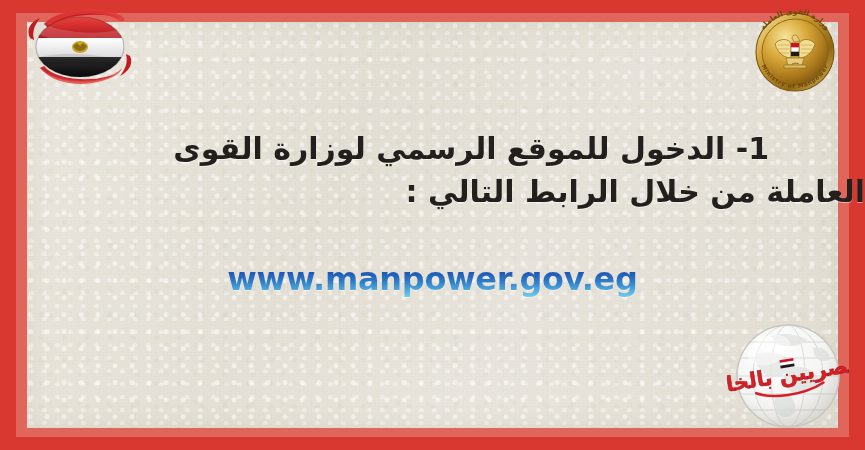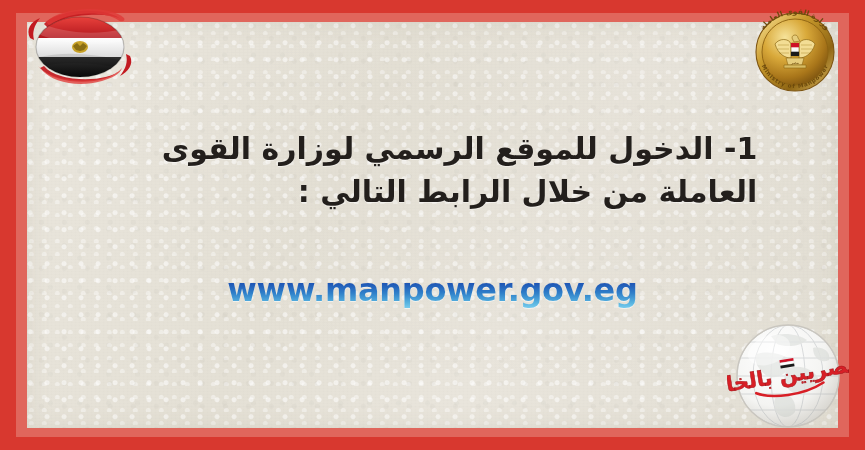--- a/index.html
+++ b/index.html
@@ -85,21 +85,20 @@
     height: 90px;
     z-index: 6;
   }
 
   
   .text-block {
     position: absolute;
     left: 0;
     right: 0;
     top: 128px;
-    text-align: center;
     z-index: 4;
   }
   .ar-line {
     direction: rtl;
     unicode-bidi: isolate;
     font-family: "DejaVu Sans", sans-serif;
     font-size: 30px;
     font-weight: 700;
     line-height: 1.42;
     color: #231f1c;
@@ -107,21 +106,21 @@
     text-shadow: 0 1px 0 rgba(255,255,255,.45);
   }
   .ar-line.l1 { padding-right: 96px; padding-left: 150px; }
   .ar-line.l2 { padding-left: 190px; }
 
   
   .url-wrap {
     position: absolute;
     left: 0;
     right: 0;
-    top: 271px;
+    top: 260px;
     text-align: center;
     z-index: 4;
     direction: ltr;
   }
   .url {
     display: inline-block;
     direction: ltr;
     unicode-bidi: isolate;
     font-family: "DejaVu Sans", sans-serif;
     font-size: 32px;

